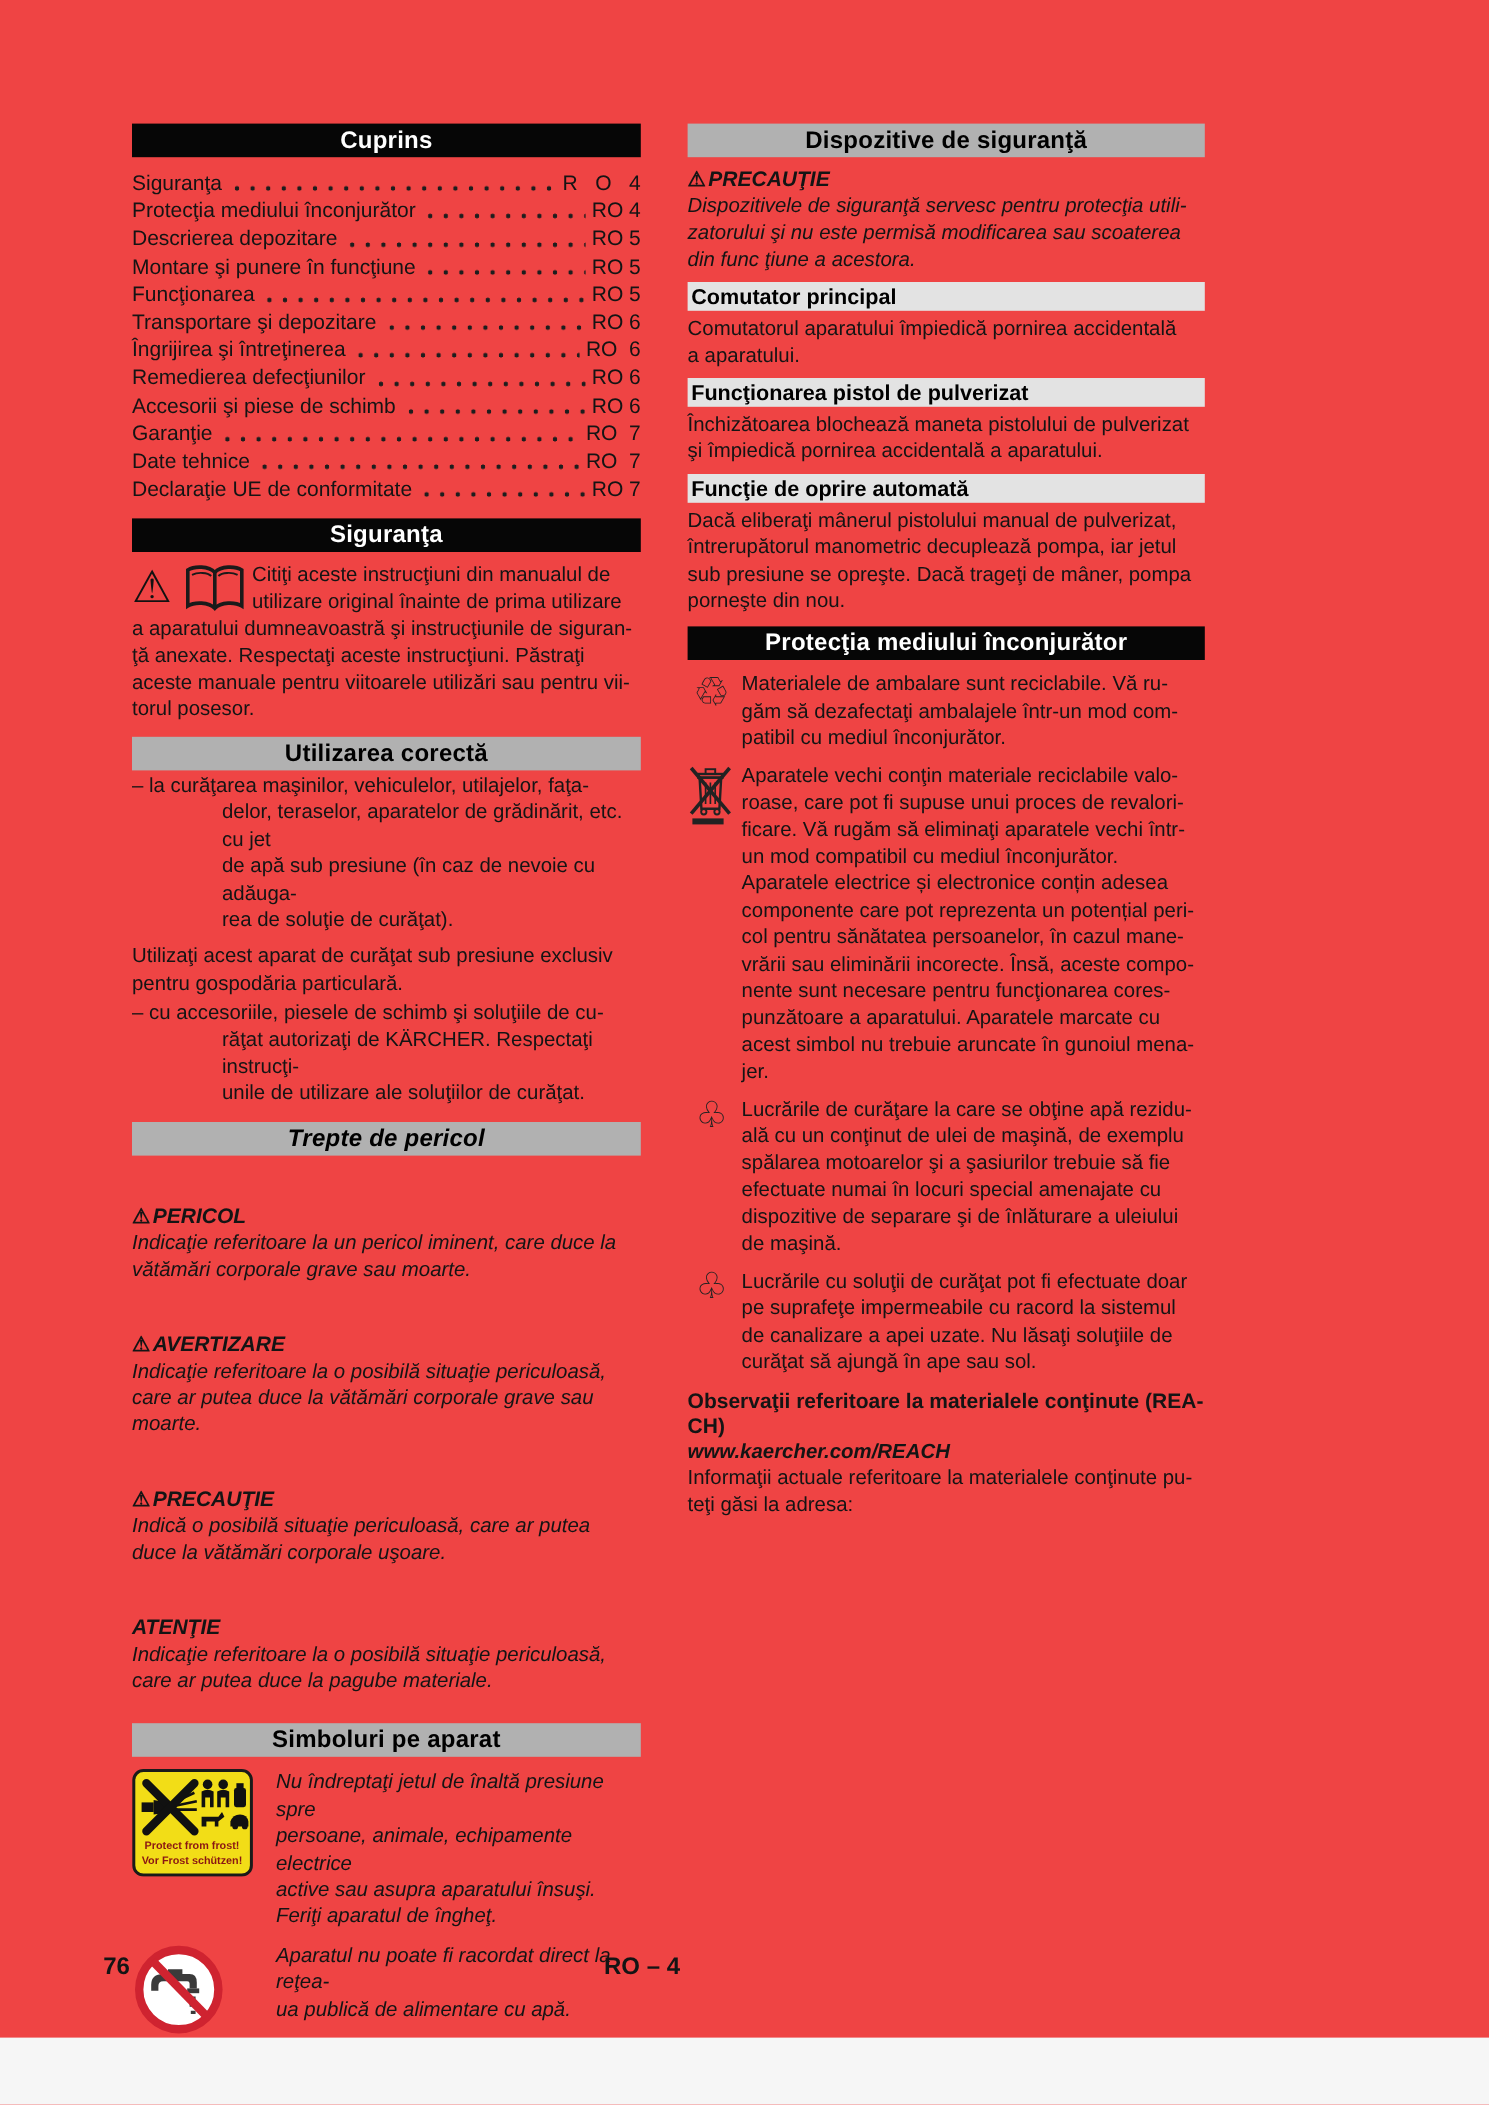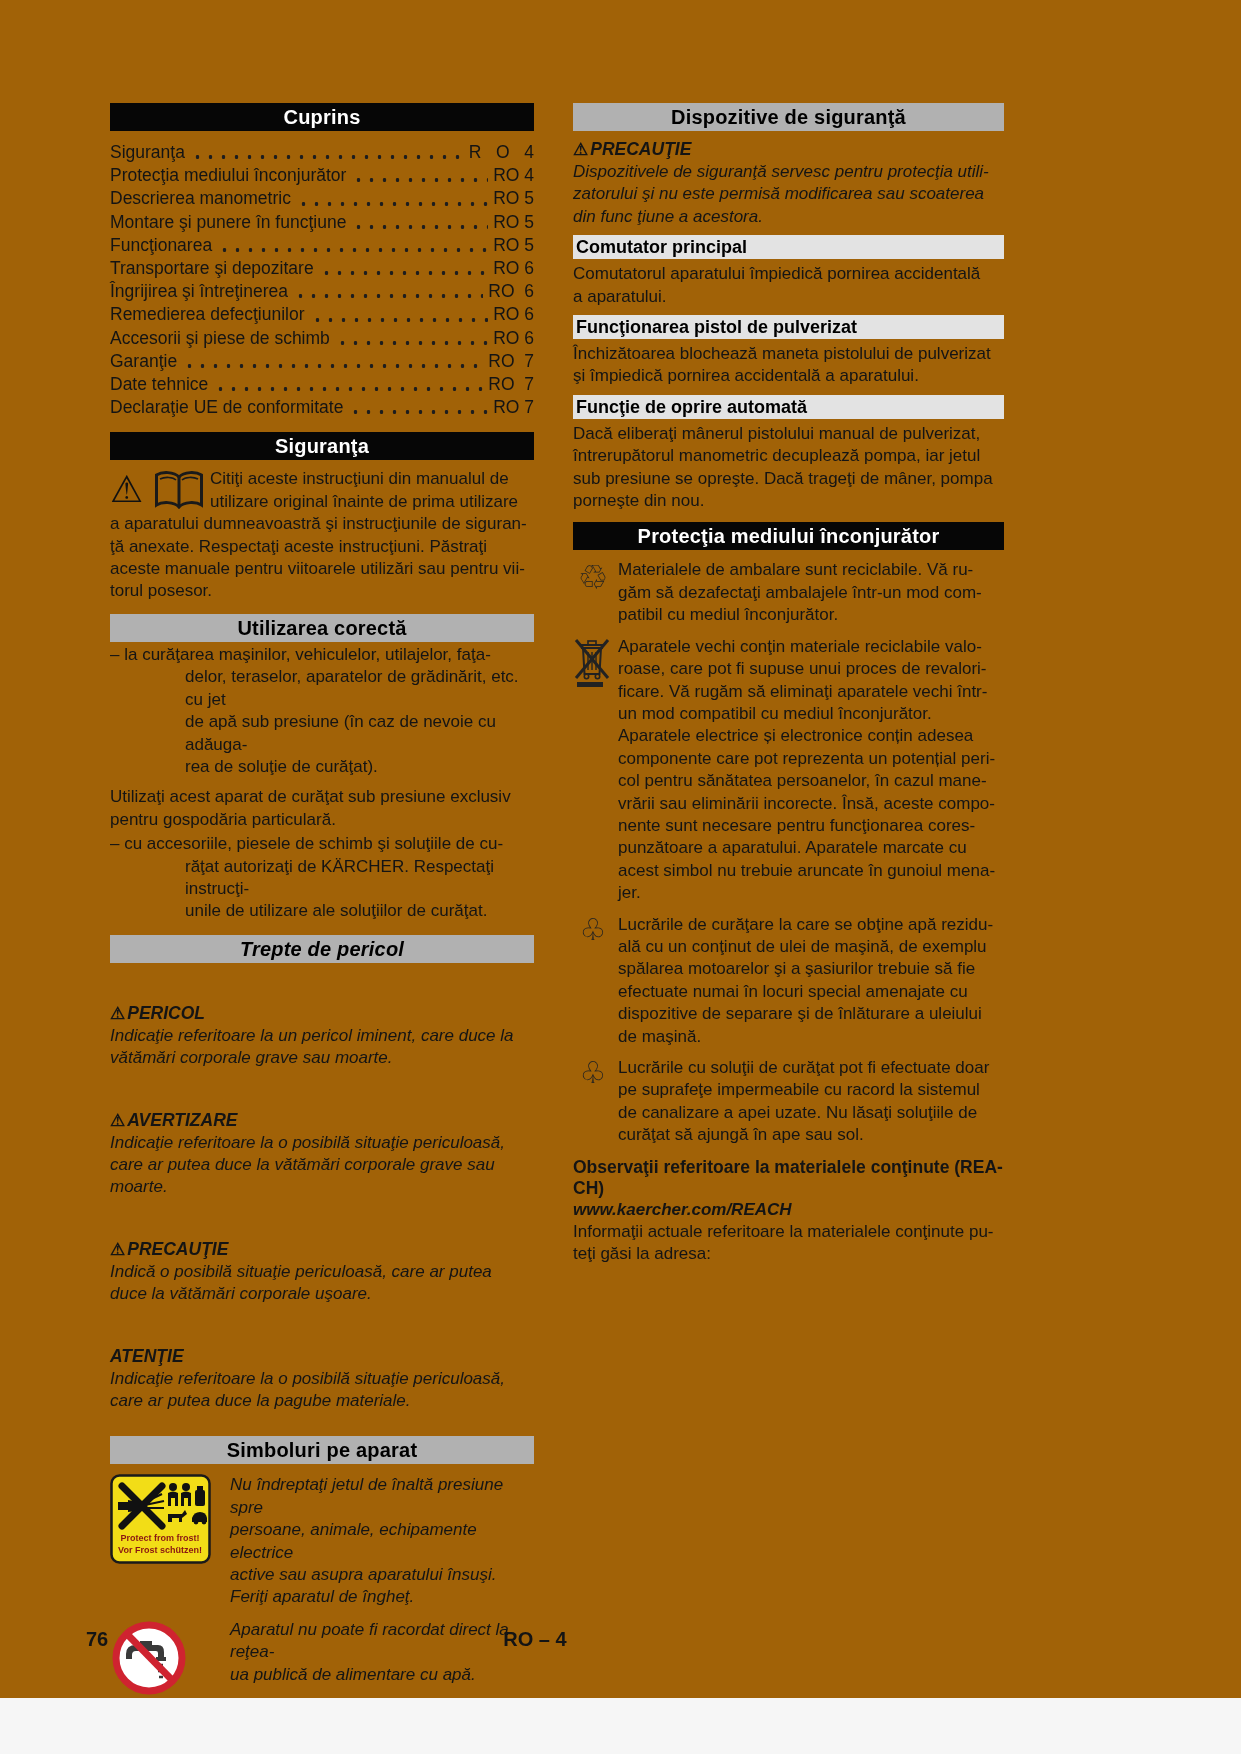--- a/index.html
+++ b/index.html
@@ -1,17 +1,17 @@
 <!DOCTYPE html>
 <html><head>
 <meta charset="utf-8">
 <style>
   html,body { margin:0; padding:0; background:#ffffff; }
   .page {
-    position:relative; width:1241px; height:1754px; background:#a16207;
+    position:relative; width:1241px; height:1754px; background:#ef4444;
     font-family:"Liberation Sans", sans-serif; color:#141414; overflow:hidden;
   }
   .col { position:absolute; top:103px; }
   .col-left  { left:110px; width:424px; }
   .col-right { left:573px; width:431px; }
 
   .bar {
     height:28px; line-height:28px; text-align:center;
     font-weight:bold; font-size:20px; letter-spacing:0.2px;
   }
@@ -94,21 +94,21 @@
           <span class="toc-label">Siguranţa</span>
           <span class="toc-dots"></span>
           <span class="toc-page">R   O   4</span>
         </div>
       <div class="toc-row">
           <span class="toc-label">Protecţia mediului înconjurător</span>
           <span class="toc-dots"></span>
           <span class="toc-page">RO 4</span>
         </div>
       <div class="toc-row">
-          <span class="toc-label">Descrierea manometric</span>
+          <span class="toc-label">Descrierea depozitare</span>
           <span class="toc-dots"></span>
           <span class="toc-page">RO 5</span>
         </div>
       <div class="toc-row">
           <span class="toc-label">Montare şi punere în funcţiune</span>
           <span class="toc-dots"></span>
           <span class="toc-page">RO 5</span>
         </div>
       <div class="toc-row">
           <span class="toc-label">Funcţionarea</span>

